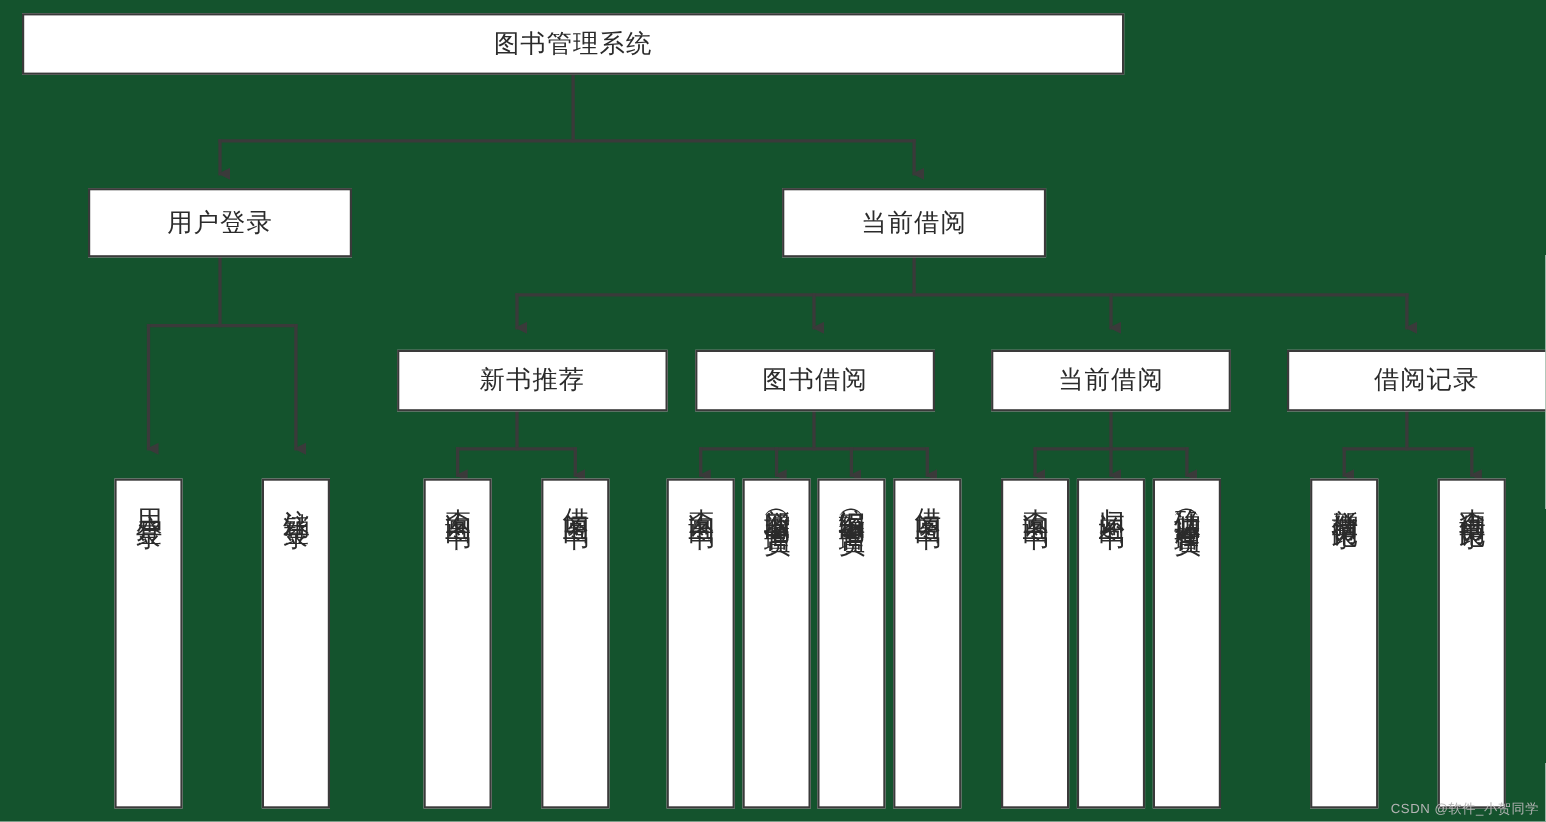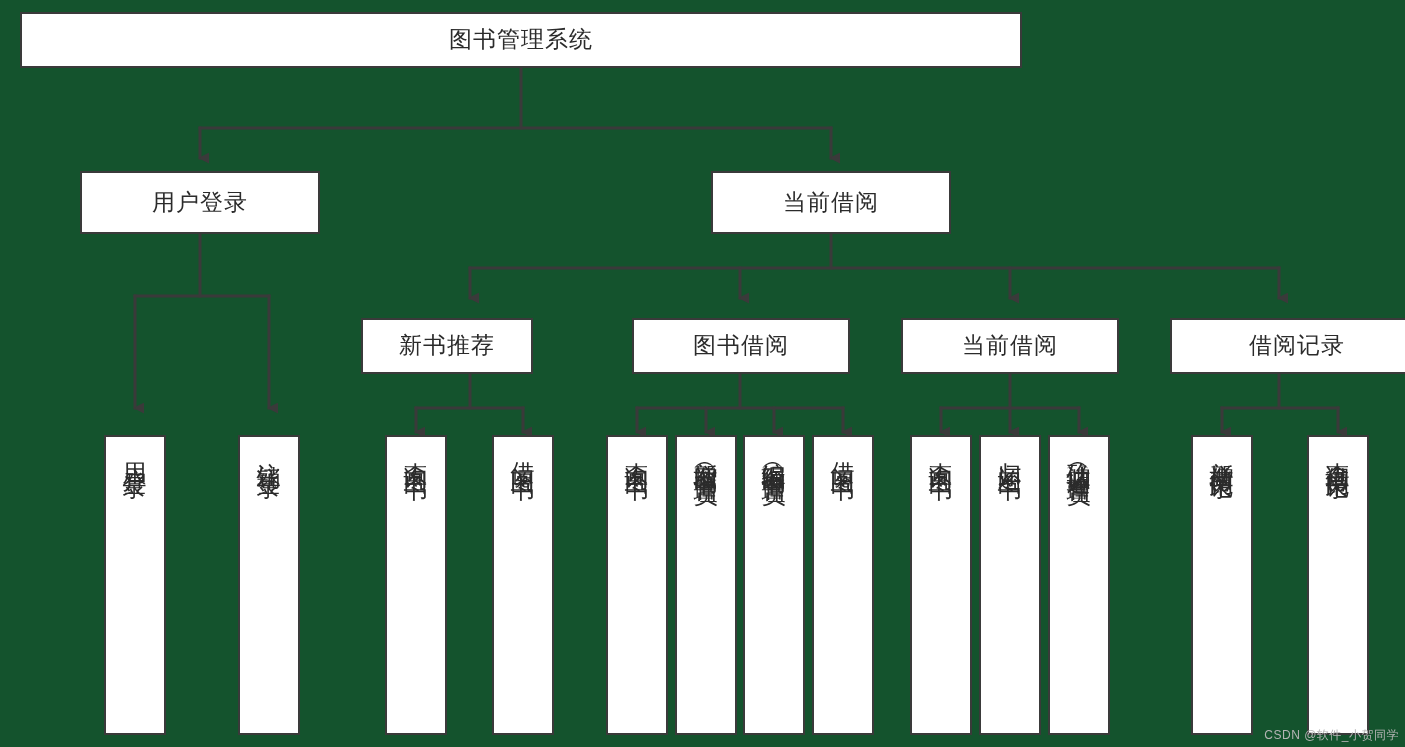--- a/index.html
+++ b/index.html
@@ -129,21 +129,21 @@
     <span class="label">图书管理系统</span>
   </div>
 
   <div class="node h" style="left:80px; top:171px; width:240px; height:63px;">
     <span class="label">用户登录</span>
   </div>
   <div class="node h" style="left:711px; top:171px; width:240px; height:63px;">
     <span class="label">当前借阅</span>
   </div>
 
-  <div class="node h" style="left:361px; top:318px; width:172px; height:56px;">
+  <div class="node h" style="left:361px; top:318px; width:246px; height:56px;">
     <span class="label">新书推荐</span>
   </div>
   <div class="node h" style="left:901px; top:318px; width:218px; height:56px;">
     <span class="label">当前借阅</span>
   </div>
   <div class="node h" style="left:632px; top:318px; width:218px; height:56px;">
     <span class="label">图书借阅</span>
   </div>
   <div class="node h" style="left:1170px; top:318px; width:254px; height:56px;">
     <span class="label">借阅记录</span>

